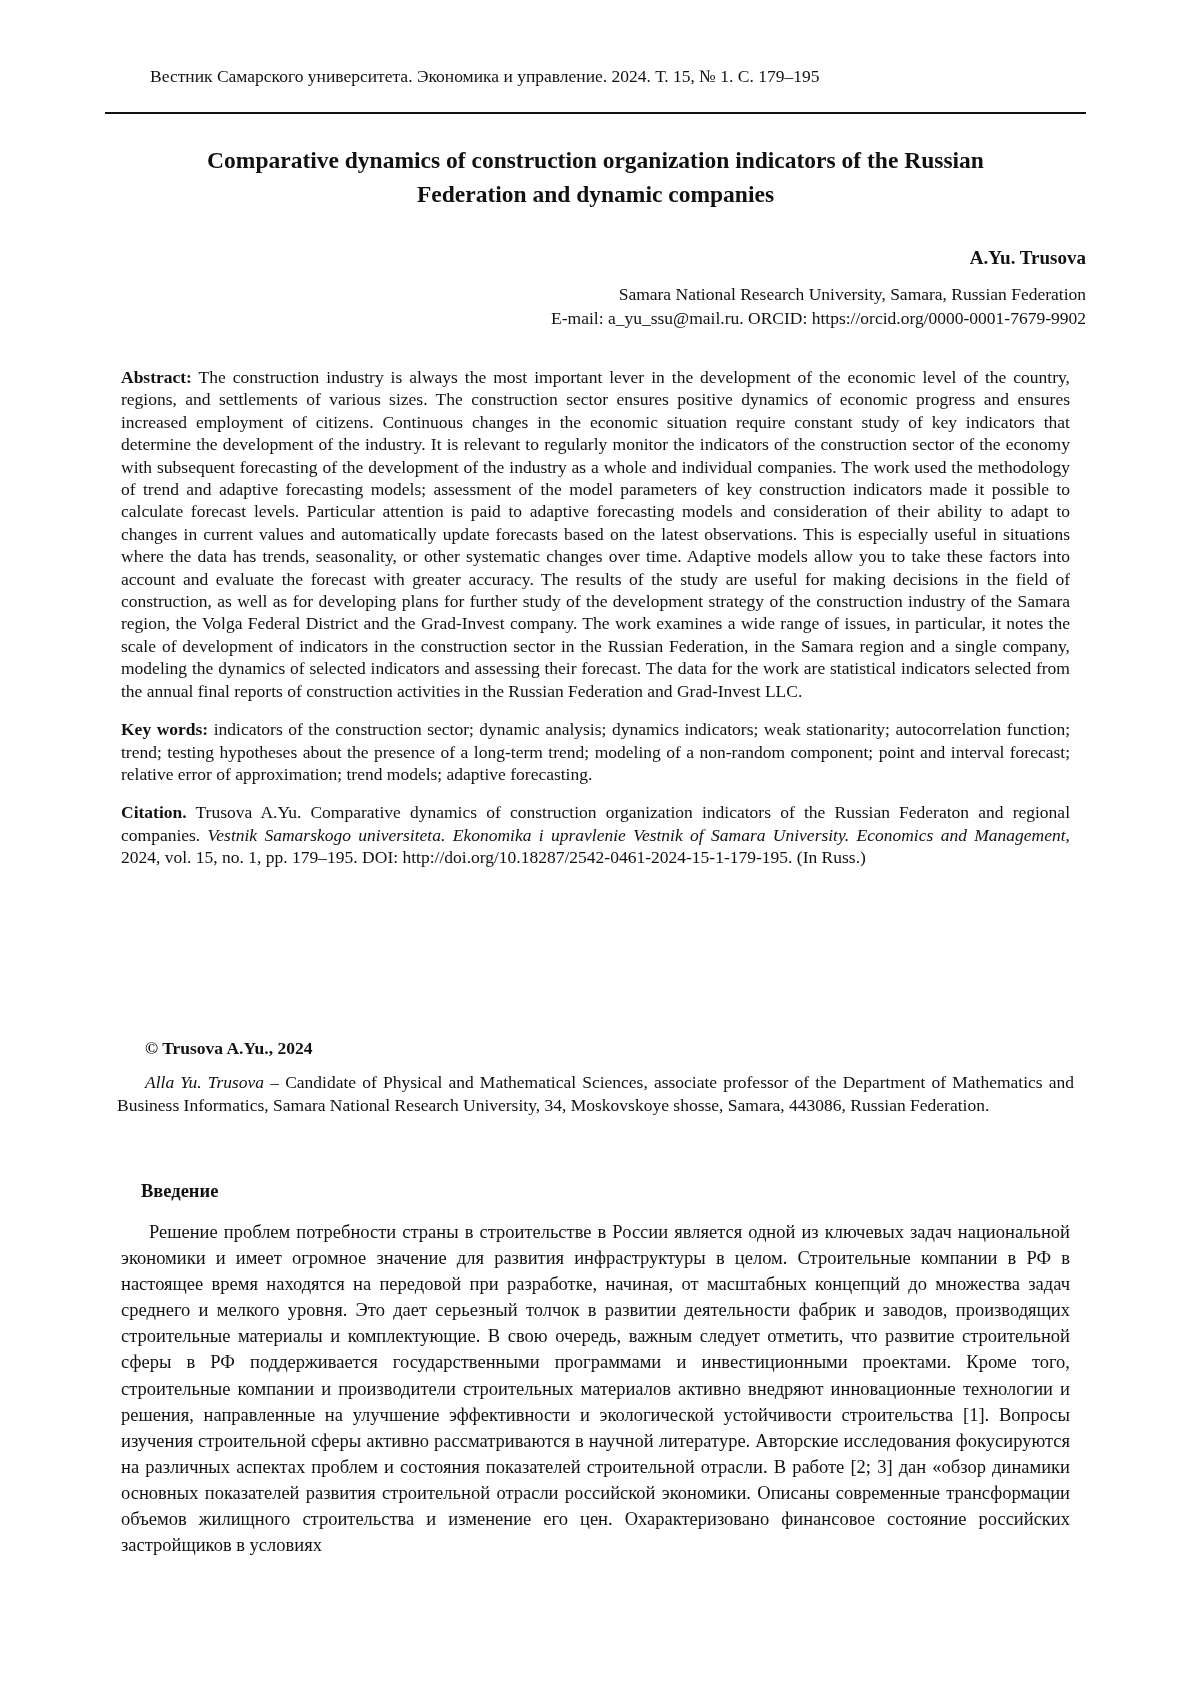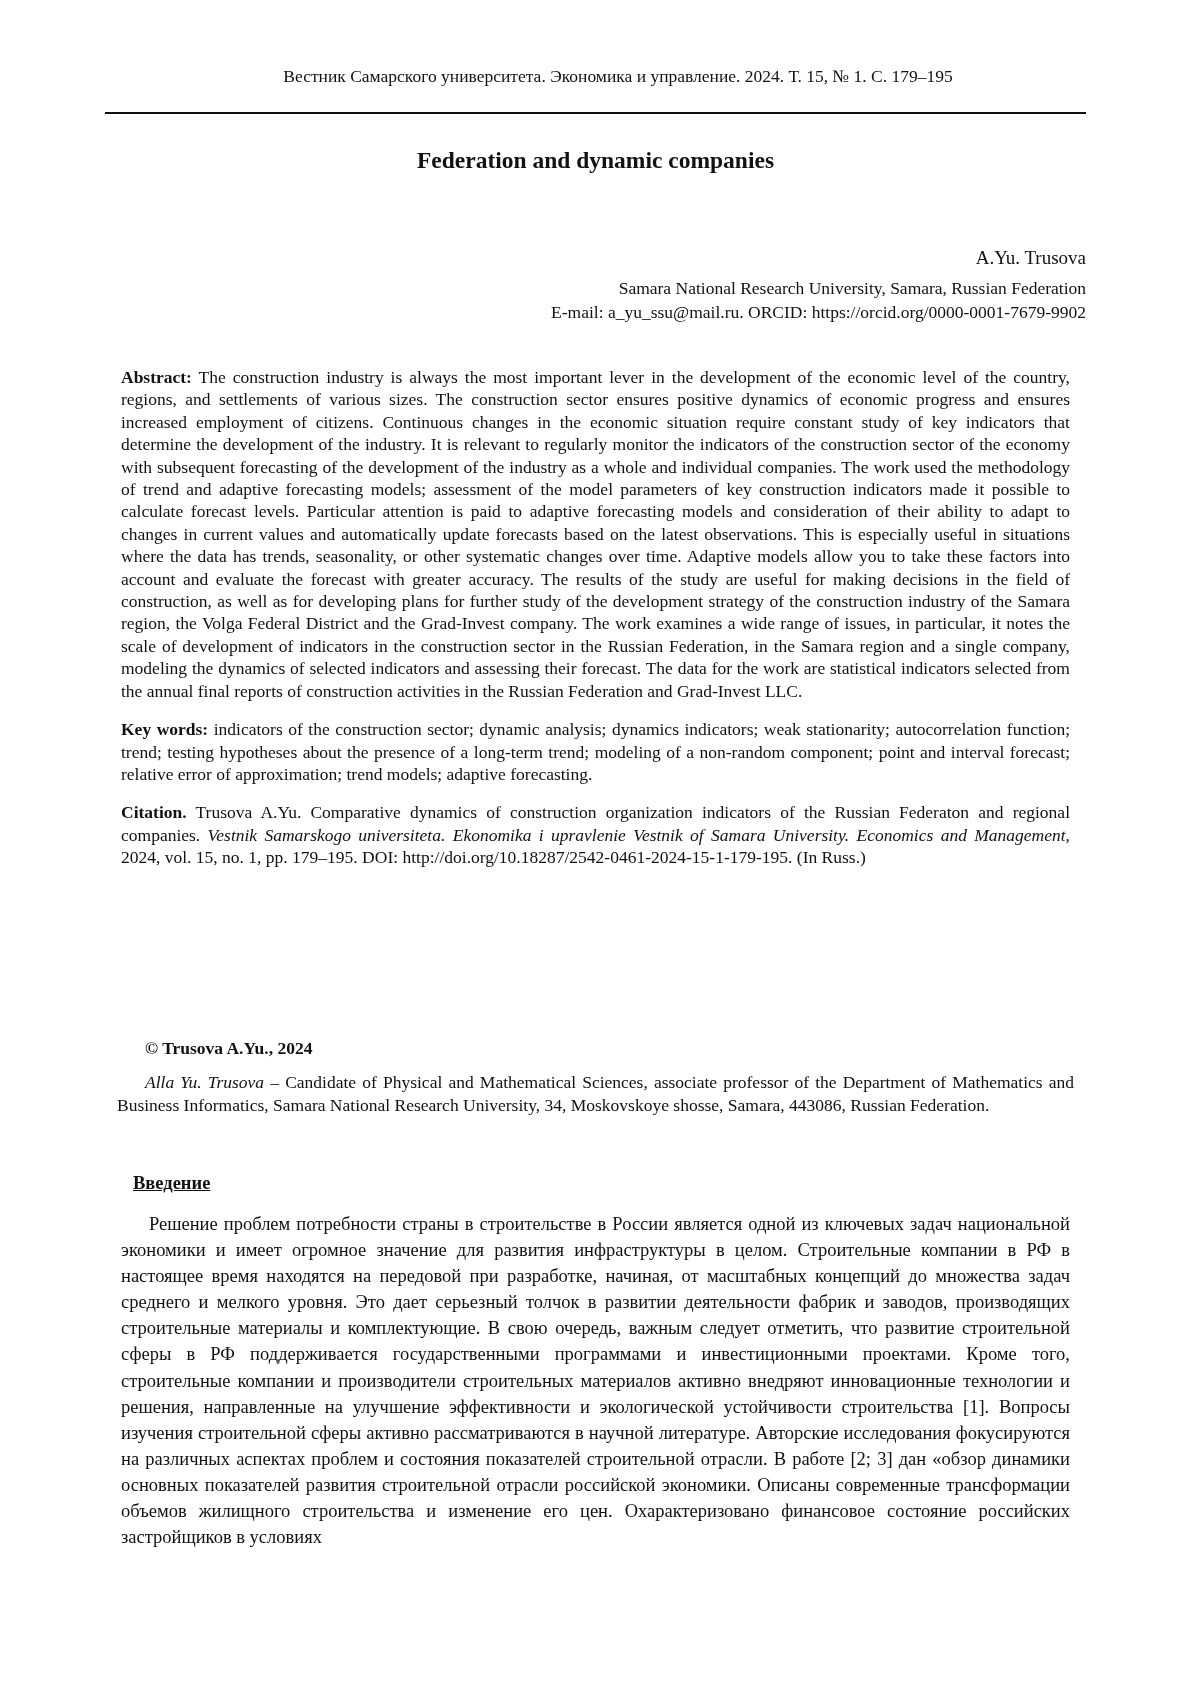--- a/index.html
+++ b/index.html
@@ -4,57 +4,58 @@
 <style>
   html, body { margin: 0; padding: 0; background: #ffffff; }
   body {
     width: 1200px; height: 1698px; position: relative; overflow: hidden;
     font-family: "Liberation Serif", "DejaVu Serif", serif;
     color: #111111;
   }
   .page { position: absolute; left: 105px; top: 0; width: 981px; }
 
   .running-head { position: absolute; left: 0; top: 65px; width: 981px; font-size: 17.5px; line-height: 22px; }
-  .rh-line1 { padding-left: 45px; white-space: nowrap; text-align: center; }
+  .rh-line1 { padding-left: 45px; white-space: nowrap; }
   .rh-line2 { white-space: nowrap; }
   .rh-page { display: inline-block; width: 45px; }
   .rh-rule { position: absolute; left: 0; top: 47px; width: 981px; height: 0; border-top: 2px solid #111; }
 
   .title { position: absolute; left: 0; top: 143px; width: 981px; text-align: center;
            font-weight: bold; font-size: 23.5px; line-height: 34px; }
 
   .author-block { position: absolute; right: 0; top: 245px; text-align: right; font-size: 17.5px; line-height: 24px; }
-  .author-name { font-weight: normal; font-size: 19px; line-height: 26px; margin-bottom: 5px; }
+  .author-name { font-weight: bold; font-size: 19px; line-height: 26px; margin-bottom: 11px; }
 
   .abstract-block { position: absolute; left: 0; top: 350px; width: 981px;
                     font-size: 17.5px; line-height: 22.4px; text-align: justify; }
   .abstract-block p { margin: 16px; }
   .lbl { font-weight: bold; }
   .ital { font-style: italic; }
 
   .copyright-block { position: absolute; left: 0; top: 1025px; width: 981px; font-size: 17.5px; line-height: 22.4px; text-align: justify; }
   .copyright-block p { margin: 12px; }
   .copy-line { padding-left: 28px; font-weight: bold; }
   .bio { text-indent: 28px; }
 
   .intro { position: absolute; left: 0; top: 1171px; width: 981px; font-size: 18.5px; line-height: 26.1px; text-align: justify; }
-  .intro h2 { margin: 0; padding-left: 28px; font-size: 18.5px; font-weight: bold; line-height: 24px; text-decoration: underline; }
+  .intro h2 { margin: 8px; padding-left: 28px; font-size: 18.5px; font-weight: bold; line-height: 24px; }
   .intro p { margin: 16px; text-indent: 28px; }
 </style>
 </head>
 <body>
 
 <div class="page">
 
   <div class="running-head">
     <div class="rh-line1">Вестник Самарского университета. Экономика и управление. 2024. Т. 15, № 1. С. 179–195</div>
     <div class="rh-rule"></div>
   </div>
 
   <div class="title">
+    <div>Comparative dynamics of construction organization indicators of the Russian</div>
     <div>Federation and dynamic companies</div>
   </div>
 
   <div class="author-block">
     <div class="author-name">A.Yu. Trusova</div>
     <div>Samara National Research University, Samara, Russian Federation</div>
     <div>E-mail: a_yu_ssu@mail.ru. ORCID: https://orcid.org/0000-0001-7679-9902</div>
   </div>
 
   <div class="abstract-block">

